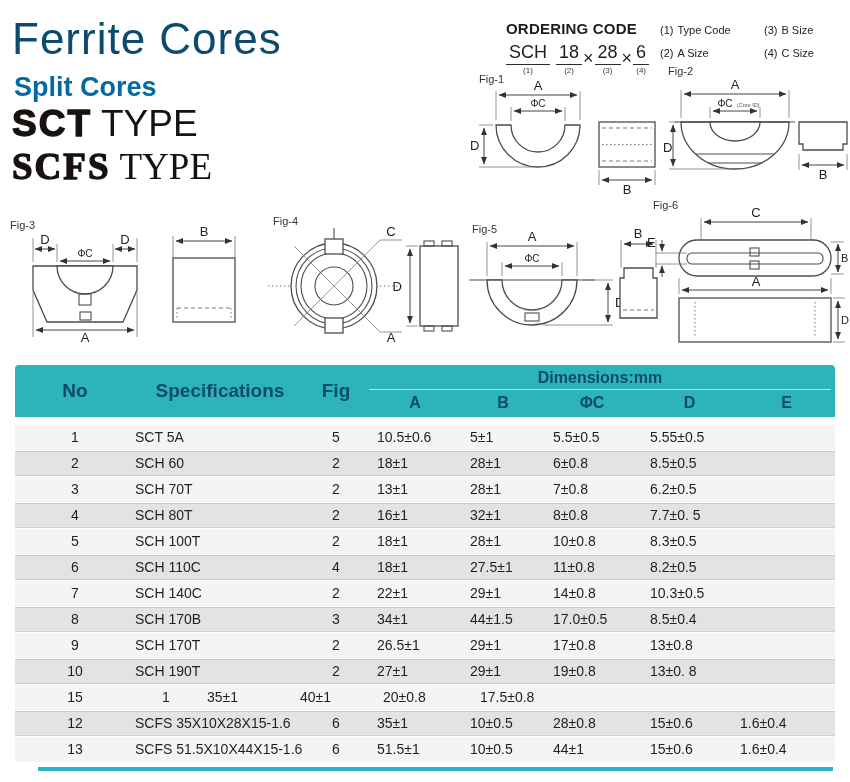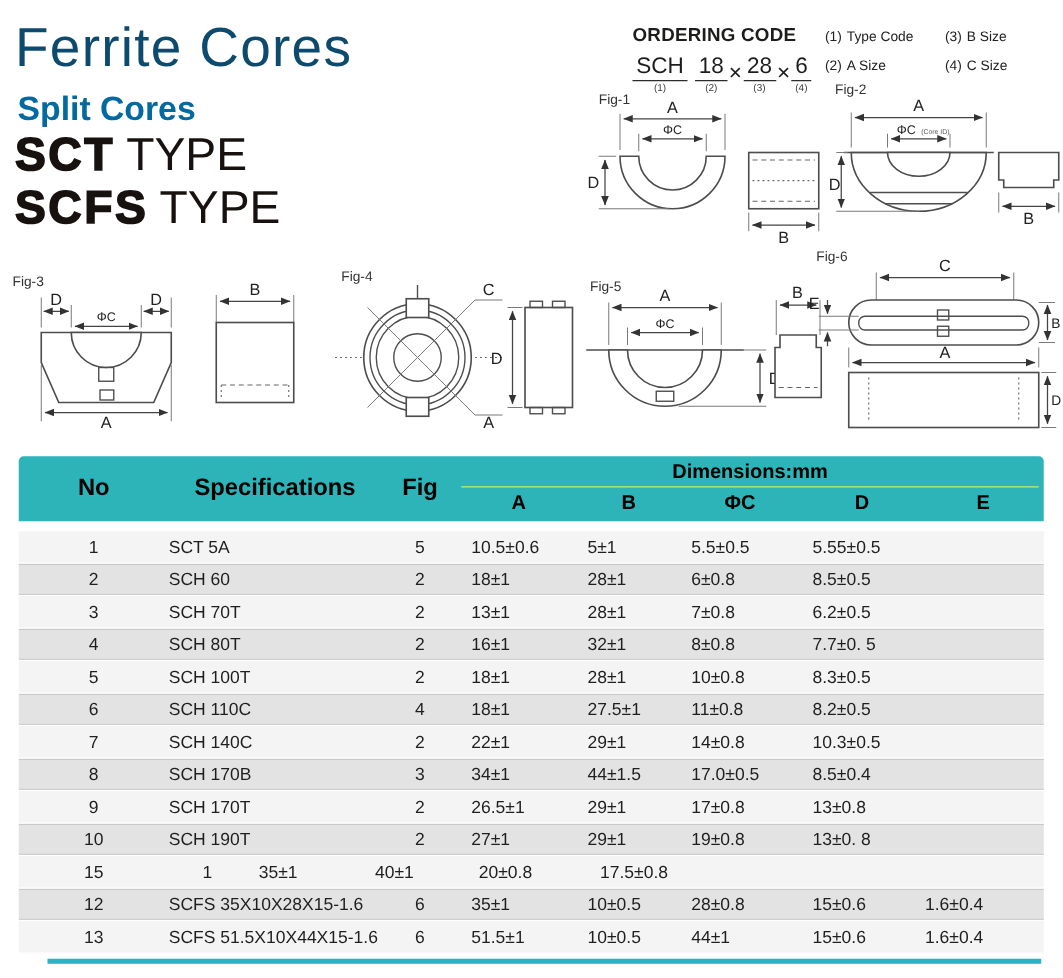--- a/index.html
+++ b/index.html
@@ -4,52 +4,52 @@
 <style>
   html,body { margin:0; padding:0; background:#ffffff; }
   .page {
     position:relative; width:850px; height:782px; background:#fff;
     font-family:"Liberation Sans", sans-serif; color:#1d1d1b; overflow:hidden;
   }
   
   .main-title { position:absolute; left:12px; top:14px; font-size:44px; color:#8a8a8a; font-weight:500; letter-spacing:1px; }
   .subtitle   { position:absolute; left:14px; top:72px; font-size:27px; font-weight:600; color:#0369a1; }
   .type-line  { position:absolute; left:12px; font-size:37px; color:#171210; white-space:nowrap; }
-  .type1 { top:103px; } .type2 { top:145px; }
+  .type1 { top:103px; } .type2 { top:145px;font-family:Liberation Serif, serif; }
   .type-code { font-weight:900; letter-spacing:2px; -webkit-text-stroke:1.3px #171210; }
   .type-word { font-weight:500; margin-left:9px; }
   
   .ordering { position:absolute; left:506px; top:20px; }
   .ordering-heading { font-size:15px; font-weight:700; letter-spacing:0.2px; }
   .code-line { margin-top:5px; display:flex; align-items:center; font-size:18px; }
   .seg { display:inline-flex; flex-direction:column; align-items:center; }
   .seg-code { border-bottom:1.5px solid #2c2c2c; padding:0 3px 1px; }
   .seg-num { font-size:8px; margin-top:1px; color:#3a3a3a; }
   .times { padding:0 1px; }
-  .legend { position:absolute; left:660px; top:24px; display:grid; grid-template-columns:96px auto; gap:11px 0; font-size:11px; color:#222; }
+  .legend { position:absolute; left:660px; top:24px; display:grid; grid-template-columns:96px auto; gap:11px 8px; font-size:11px; color:#222; }
   .legend-item span:first-child { margin-right:4px; }
   
   .fig { position:absolute; }
   svg text { font-family:"Liberation Sans", sans-serif; fill:#222; }
   .fig-label { font-size:11px; fill:#333; }
   .dimtext { font-size:13px; }
   .smalltext { font-size:10px; }
   .tinytext { font-size:5.5px; fill:#555; }
   .b6 { font-size:11px; }
   .ol   { fill:#ffffff; stroke:#4d4d4d; stroke-width:1.3; }
   .ln   { fill:none; stroke:#4d4d4d; stroke-width:1.1; }
   .thin { fill:none; stroke:#7a7a7a; stroke-width:0.8; }
   .dim  { fill:none; stroke:#444; stroke-width:1; }
   .dash { fill:none; stroke:#666; stroke-width:0.9; stroke-dasharray:4 3; }
   .dot  { fill:none; stroke:#666; stroke-width:0.9; stroke-dasharray:1.5 2.5; }
   .arr2 { marker-start:url(#arw); marker-end:url(#arw); }
   .arr1 { marker-end:url(#arw); }
   
   .spec-table { position:absolute; left:15px; top:365px; width:820px; }
-  .thead { display:flex; height:52px; background:#2cb4b8; color:#000000; border-radius:4px 4px 0 0; }
+  .thead { display:flex; height:52px; background:#2cb4b8; color:#0c4a6e; border-radius:4px 4px 0 0; }
   .th { display:flex; align-items:center; justify-content:center; font-size:19px; font-weight:700; }
   .th-no { width:120px; } .th-spec { width:170px; } .th-fig { width:62px; }
   .th-dims { flex:1; display:flex; flex-direction:column; }
   .dims-title { height:24px; line-height:26px; text-align:center; font-size:16px; font-weight:700; border-bottom:1px solid #bef264; margin:0 4px 0 2px; }
   .dims-row { display:flex; height:27px; line-height:25px; font-size:16px; font-weight:700; text-align:center; }
   .d-a { width:96px; } .d-b { width:80px; } .d-c { width:98px; } .d-d { width:97px; } .d-e { width:97px; }
   .tbody { margin-top:8px; }
   .trow { display:flex; height:25px; line-height:25px; background:#f4f4f4; border-bottom:1px solid #ffffff; color:#1f1f1f; font-size:14px; }
   .trow.alt { background:#e3e3e3; box-shadow: inset 0 1px 0 #c9c9c9, inset 0 -1px 0 #cfcfcf; }
   .cell { overflow:hidden; white-space:nowrap; }

